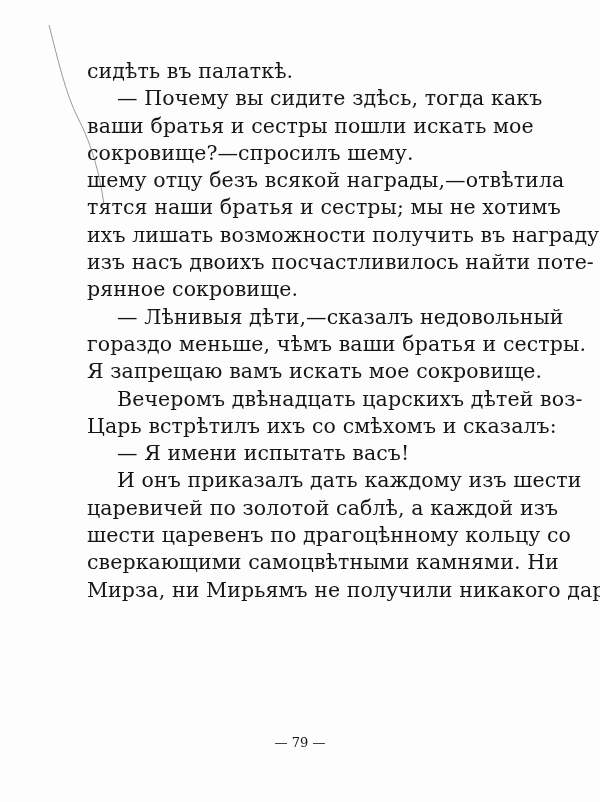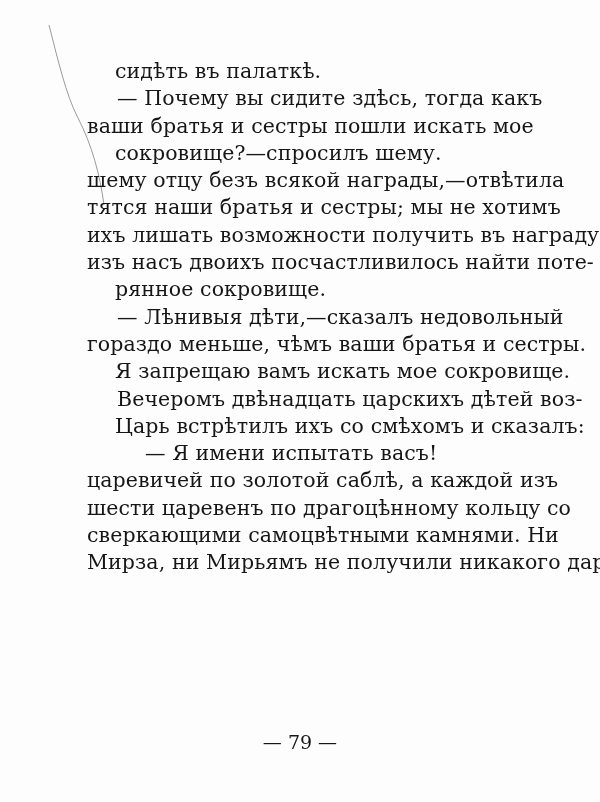--- a/index.html
+++ b/index.html
@@ -38,32 +38,31 @@
       height: 27.3px;
       line-height: 27.3px;
       font-size: 20.5px;
       white-space: nowrap;
       text-align: justify;
       text-align-last: justify;
       letter-spacing: 0.1px;
     }
     .line.last {
       text-align-last: left;
-      margin-left: 28px;
     }
     .line.indent {
       padding-left: 30px;
     }
     .page-number {
       position: absolute;
       left: 0;
       width: 600px;
       top: 729px;
       text-align: center;
-      font-size: 19px;
+      font-size: 13px;
       line-height: 27px;
     }
   </style>
 </head>
 <body>
 
 <div class="page">
   <svg class="crease" viewBox="0 0 600 802" width="600" height="802">
     <path d="M49 25 C 58 60, 66 95, 78 118 C 92 145, 100 175, 104 205" stroke="#9a9a9a" stroke-width="1" fill="none"></path>
   </svg>
@@ -77,20 +76,21 @@
     <span class="line">тятся наши братья и сестры; мы не хотимъ</span>
     <span class="line">ихъ лишать возможности получить въ награду</span>
     <span class="line">изъ насъ двоихъ посчастливилось найти поте-</span>
     <span class="line last">рянное сокровище.</span>
     <span class="line indent">— Лѣнивыя дѣти,—сказалъ недовольный</span>
     <span class="line">гораздо меньше, чѣмъ ваши братья и сестры.</span>
     <span class="line last">Я запрещаю вамъ искать мое сокровище.</span>
     <span class="line indent">Вечеромъ двѣнадцать царскихъ дѣтей воз-</span>
     <span class="line last">Царь встрѣтилъ ихъ со смѣхомъ и сказалъ:</span>
     <span class="line indent last">— Я имени испытать васъ!</span>
+    <span class="line indent">И онъ приказалъ дать каждому изъ шести</span>
     <span class="line">царевичей по золотой саблѣ, а каждой изъ</span>
     <span class="line">шести царевенъ по драгоцѣнному кольцу со</span>
     <span class="line">сверкающими самоцвѣтными камнями. Ни</span>
     <span class="line">Мирза, ни Мирьямъ не получили никакого дара.</span>
   </div>
 
   <div class="page-number">— 79 —</div>
 </div>
 
 </body></html>

